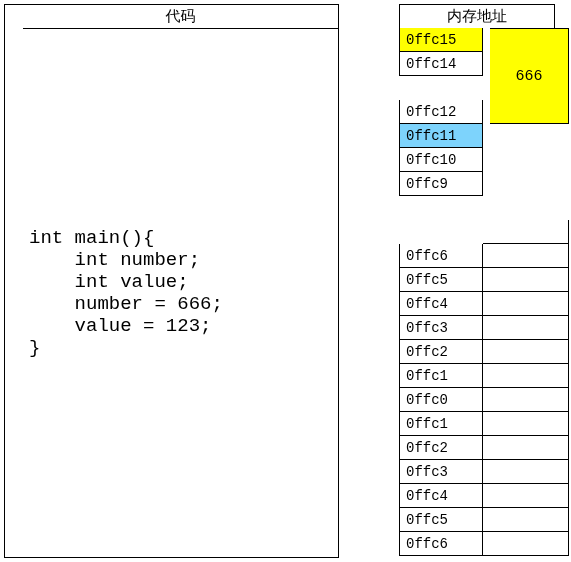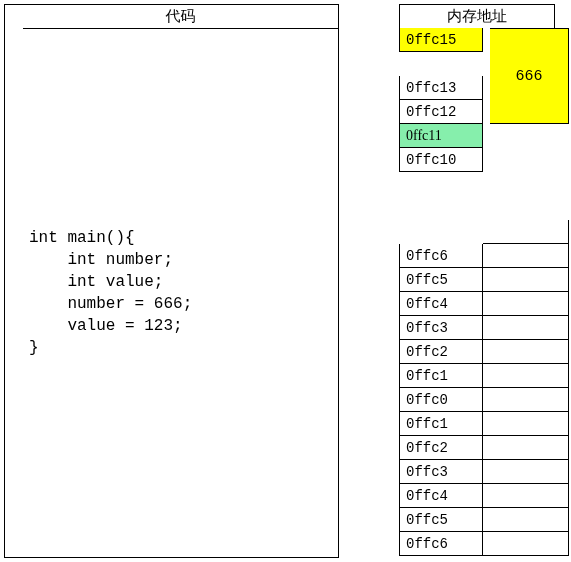--- a/index.html
+++ b/index.html
@@ -23,21 +23,21 @@
   .code-header {
     text-align: center;
     border-bottom: 1px solid #000;
     padding: 2px 0;
     font-size: 15px;
   }
   .code-body {
     height: 528px;
     padding: 4px 6px;
     font-family: Consolas, "Courier New", monospace;
-    font-size: 16px;
+    font-size: 19px;
     line-height: 22px;
     white-space: pre;
     display: flex;
     flex-direction: column;
     justify-content: center;
   }
   .gap {
     width: 60px;
   }
   .mem-panel {
@@ -68,21 +68,21 @@
     border-right: 1px solid #000;
     display: flex;
     align-items: center;
     justify-content: center;
     font-family: Consolas, "Courier New", monospace;
     font-size: 15px;
   }
   .val.top-edge { border-top: 1px solid #000; margin-left: 7px; }
   .val.bottom-edge { border-bottom: 1px solid #000; }
   .yellow { background: #ffff00; }
-  .green  { background: #86efac; font-family: Liberation Serif, serif; }
+  .green  { background: #7dd3fc; }
 </style>
 </head>
 <body>
 
 <div class="wrap">
 
   <div class="code-panel">
     <div class="code-header">代码</div>
     <div class="code-body">int main(){
     int number;
@@ -91,25 +91,26 @@
     value = 123;
 }</div>
   </div>
 
   <div class="gap"></div>
 
   <div class="mem-panel">
     <div class="mem-header">内存地址</div>
     <div class="mem-grid">
         <div class="addr yellow" style="grid-area: 1 / 1;">0ffc15</div>
-        <div class="addr" style="grid-area: 3 / 1;">0ffc13</div>
+        <div class="addr" style="grid-area: 2 / 1;">0ffc14</div>
         <div class="addr" style="grid-area: 4 / 1;">0ffc12</div>
         <div class="val top-edge bottom-edge yellow" style="grid-area: 1 / 2 / 5;">666</div>
         <div class="addr green" style="grid-area: 5 / 1;">0ffc11</div>
         <div class="addr" style="grid-area: 6 / 1;">0ffc10</div>
+        <div class="addr" style="grid-area: 7 / 1;">0ffc9</div>
         <div class="val bottom-edge" style="grid-area: 9 / 2;"></div>
         <div class="addr" style="grid-area: 10 / 1;">0ffc6</div>
         <div class="val bottom-edge" style="grid-area: 10 / 2;"></div>
         <div class="addr" style="grid-area: 11 / 1;">0ffc5</div>
         <div class="val bottom-edge" style="grid-area: 11 / 2;"></div>
         <div class="addr" style="grid-area: 12 / 1;">0ffc4</div>
         <div class="val bottom-edge" style="grid-area: 12 / 2;"></div>
         <div class="addr" style="grid-area: 13 / 1;">0ffc3</div>
         <div class="val bottom-edge" style="grid-area: 13 / 2;"></div>
         <div class="addr" style="grid-area: 14 / 1;">0ffc2</div>

